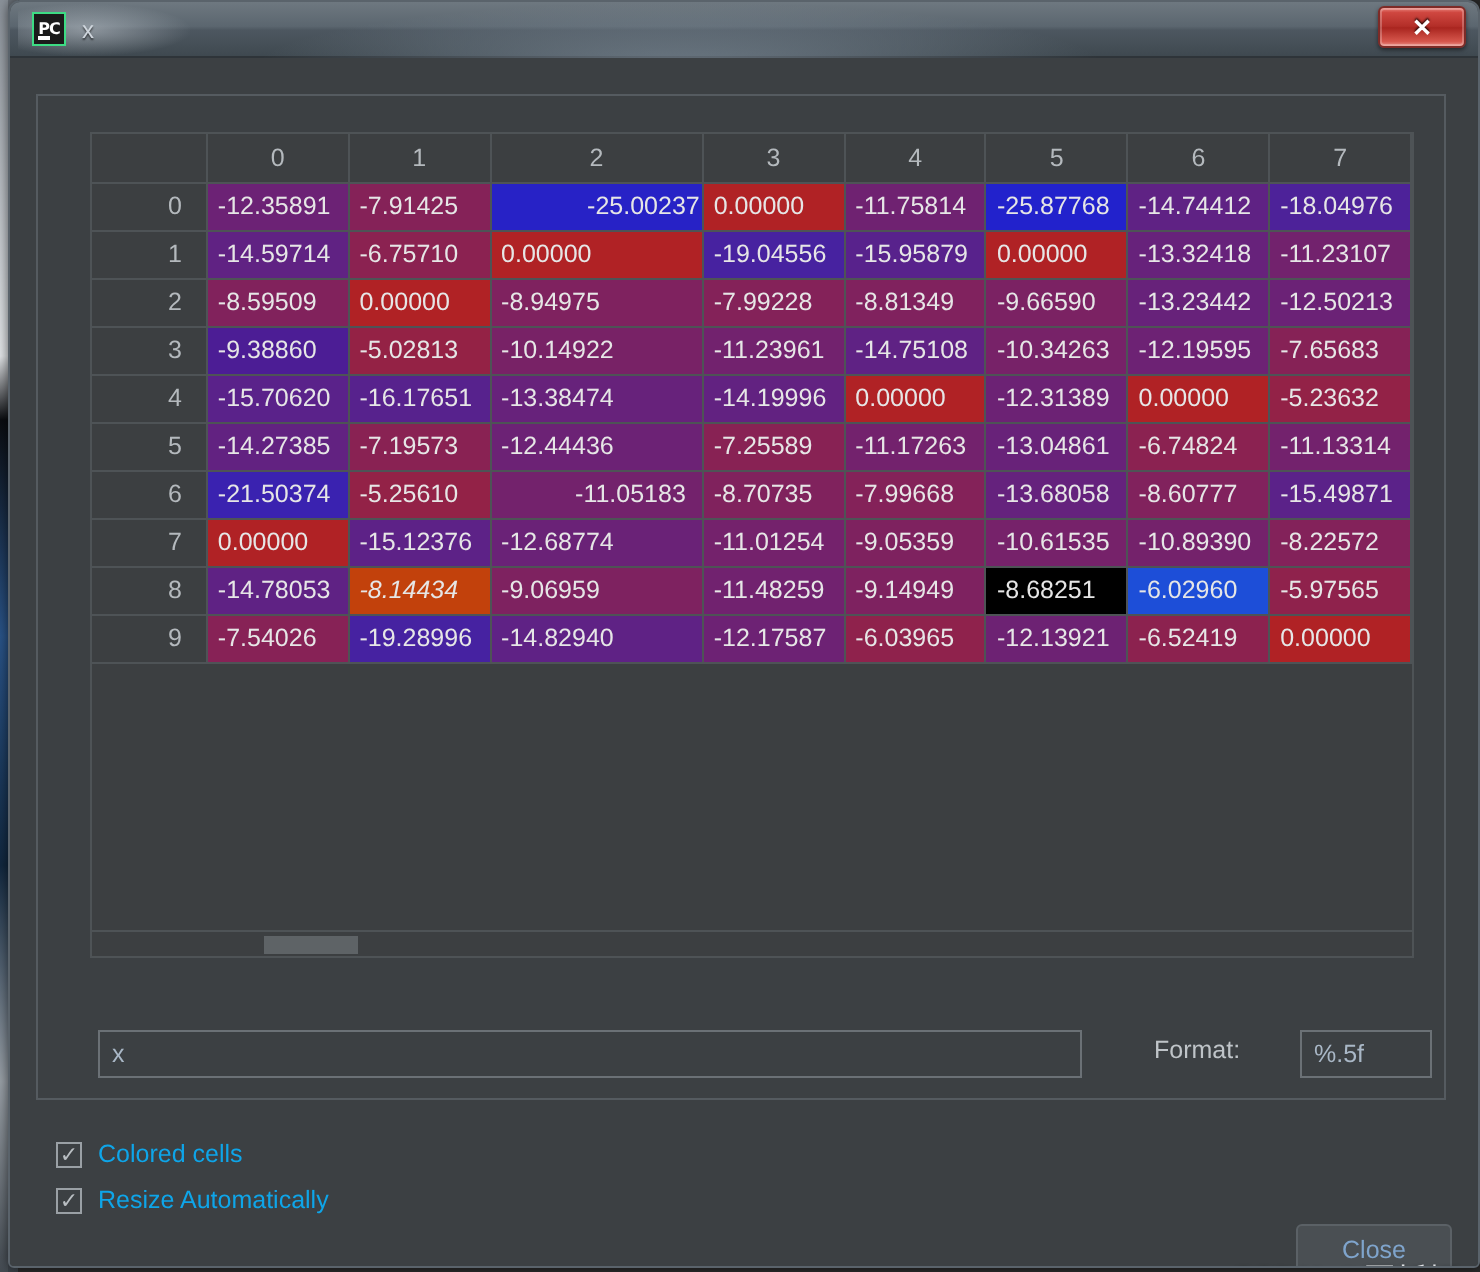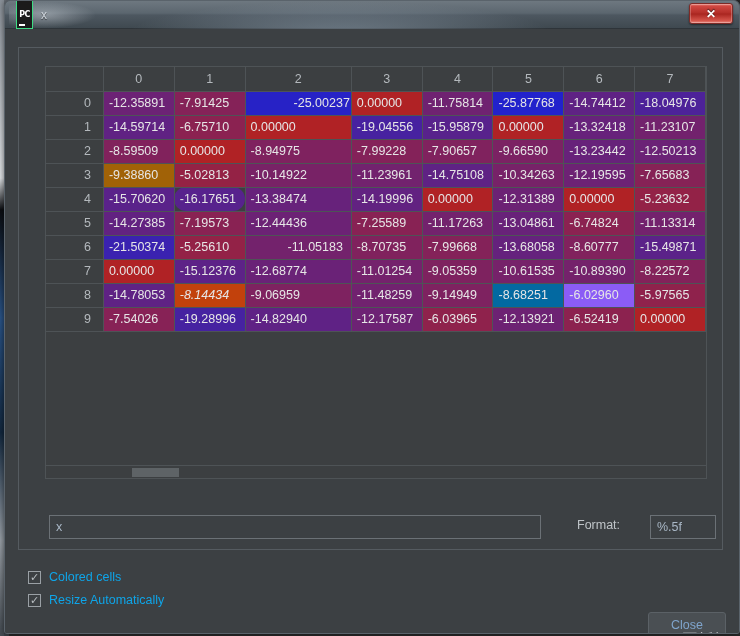--- a/index.html
+++ b/index.html
@@ -52,21 +52,21 @@
     pointer-events: none;
   }
   .title-glow {
     position: absolute; left: 4px; top: 1px; width: 86px; height: 26px;
     background: radial-gradient(ellipse at 40% 50%, rgba(230,236,242,.42), rgba(230,236,242,0) 72%);
     pointer-events: none;
   }
   #app-icon {
     position: relative; z-index: 2;
     margin-left: 11px;
-    width: 17px; height: 29px;
+    width: 17px; height: 17px;
     background: #1b1b1b;
     border: 1.5px solid #3ddc84;
     display: flex; align-items: center; justify-content: center;
     font-size: 8px; font-weight: bold; color: #ffffff;
     line-height: 1;
     letter-spacing: -0.5px;
     font-family: "DejaVu Sans", sans-serif;
   }
   #app-icon .pc-bar {
     position: absolute; left: 2px; bottom: 2px; width: 6px; height: 2px; background: #fff;
@@ -316,40 +316,40 @@
                 <td class="cell" style="background-color: rgb(176, 34, 37);">0.00000</td>
                 <td class="cell" style="background-color: rgb(103, 34, 123);">-13.32418</td>
                 <td class="cell" style="background-color: rgb(114, 34, 109);">-11.23107</td>
               </tr>
               <tr>
                 <td class="rowhead">2</td>
                 <td class="cell" style="background-color: rgb(129, 34, 92);">-8.59509</td>
                 <td class="cell" style="background-color: rgb(176, 34, 37);">0.00000</td>
                 <td class="cell" style="background-color: rgb(127, 34, 95);">-8.94975</td>
                 <td class="cell" style="background-color: rgb(132, 34, 89);">-7.99228</td>
-                <td class="cell" style="background-color: rgb(128, 34, 94);">-7.90657</td>
+                <td class="cell" style="background-color: rgb(128, 34, 94);">-8.81349</td>
                 <td class="cell" style="background-color: rgb(123, 34, 99);">-9.66590</td>
                 <td class="cell" style="background-color: rgb(103, 34, 122);">-13.23442</td>
                 <td class="cell" style="background-color: rgb(107, 34, 118);">-12.50213</td>
               </tr>
               <tr>
                 <td class="rowhead">3</td>
-                <td class="cell" style="background-color: #a16207;">-9.38860</td>
+                <td class="cell" style="background-color: #4c1d95;">-9.38860</td>
                 <td class="cell" style="background-color: rgb(148, 34, 69);">-5.02813</td>
                 <td class="cell" style="background-color: rgb(120, 34, 102);">-10.14922</td>
                 <td class="cell" style="background-color: rgb(114, 34, 110);">-11.23961</td>
                 <td class="cell" style="background-color: rgb(95, 34, 132);">-14.75108</td>
                 <td class="cell" style="background-color: rgb(119, 34, 104);">-10.34263</td>
                 <td class="cell" style="background-color: rgb(109, 34, 116);">-12.19595</td>
                 <td class="cell" style="background-color: rgb(134, 34, 86);">-7.65683</td>
               </tr>
               <tr>
                 <td class="rowhead">4</td>
                 <td class="cell" style="background-color: rgb(90, 34, 138);">-15.70620</td>
-                <td class="cell" style="background-color: rgb(87, 34, 141); border-radius: 12px;">-16.17651</td>
+                <td class="cell" style="background-color: rgb(87, 34, 141);">-16.17651</td>
                 <td class="cell" style="background-color: rgb(103, 34, 123);">-13.38474</td>
                 <td class="cell" style="background-color: rgb(98, 34, 129);">-14.19996</td>
                 <td class="cell" style="background-color: rgb(176, 34, 37);">0.00000</td>
                 <td class="cell" style="background-color: rgb(108, 34, 116);">-12.31389</td>
                 <td class="cell" style="background-color: rgb(176, 34, 37);">0.00000</td>
                 <td class="cell" style="background-color: rgb(147, 34, 71);">-5.23632</td>
               </tr>
               <tr>
                 <td class="rowhead">5</td>
                 <td class="cell" style="background-color: rgb(98, 34, 129);">-14.27385</td>
@@ -383,22 +383,22 @@
                 <td class="cell" style="background-color: rgb(116, 34, 107);">-10.89390</td>
                 <td class="cell" style="background-color: rgb(131, 34, 90);">-8.22572</td>
               </tr>
               <tr>
                 <td class="rowhead">8</td>
                 <td class="cell" style="background-color: rgb(95, 34, 132);">-14.78053</td>
                 <td class="cell" style="background-color: #c2410c; font-style: italic;">-8.14434</td>
                 <td class="cell" style="background-color: rgb(126, 34, 96);">-9.06959</td>
                 <td class="cell" style="background-color: rgb(113, 34, 111);">-11.48259</td>
                 <td class="cell" style="background-color: rgb(126, 34, 96);">-9.14949</td>
-                <td class="cell" style="background-color: #0369a1; margin-top: 36px;">-8.68251</td>
-                <td class="cell" style="background-color: #8b5cf6;">-6.02960</td>
+                <td class="cell" style="background-color: #000000; margin-top: 36px;">-8.68251</td>
+                <td class="cell" style="background-color: #1d4ed8;">-6.02960</td>
                 <td class="cell" style="background-color: rgb(143, 34, 76);">-5.97565</td>
               </tr>
               <tr>
                 <td class="rowhead">9</td>
                 <td class="cell" style="background-color: rgb(135, 34, 86);">-7.54026</td>
                 <td class="cell" style="background-color: rgb(70, 34, 161);">-19.28996</td>
                 <td class="cell" style="background-color: rgb(95, 34, 133);">-14.82940</td>
                 <td class="cell" style="background-color: rgb(109, 34, 116);">-12.17587</td>
                 <td class="cell" style="background-color: rgb(143, 34, 76);">-6.03965</td>
                 <td class="cell" style="background-color: rgb(109, 34, 115);">-12.13921</td>

